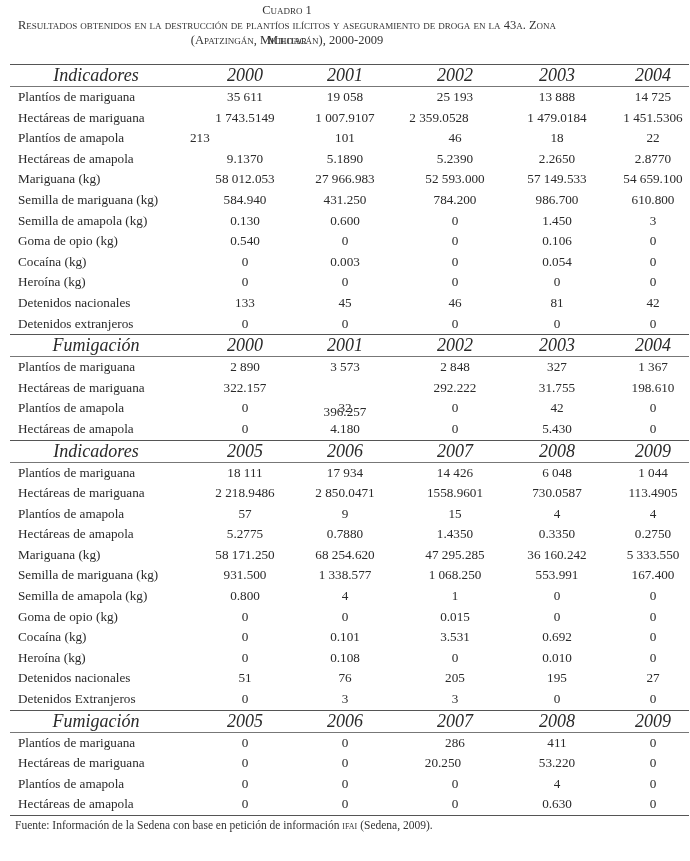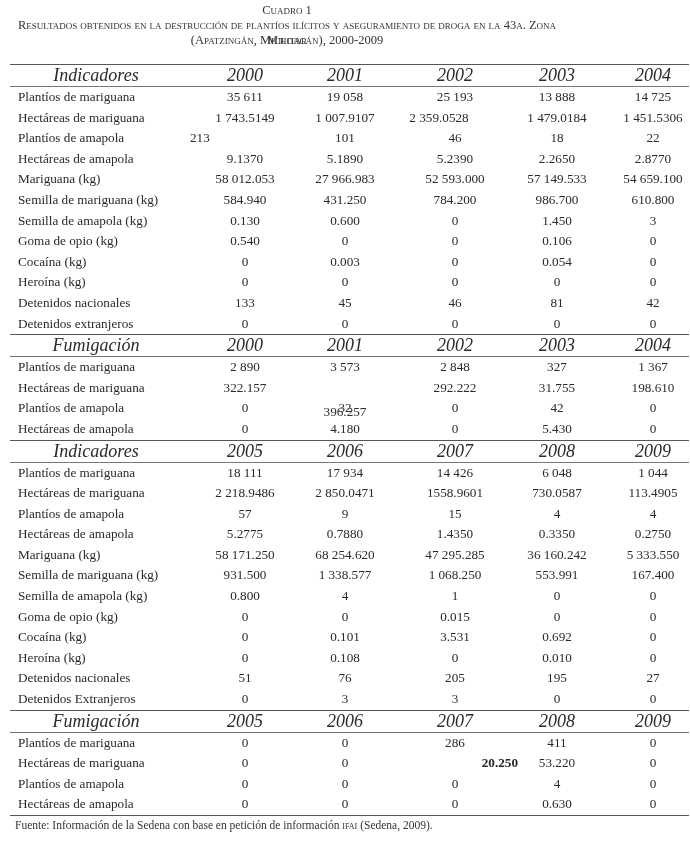--- a/index.html
+++ b/index.html
@@ -299,21 +299,21 @@
       <span class="cell" style="left: 180px; width: 110px; text-align: center;">0</span>
       <span class="cell" style="left: 280px; width: 110px; text-align: center;">0</span>
       <span class="cell" style="left: 390px; width: 110px; text-align: center;">286</span>
       <span class="cell" style="left: 492px; width: 110px; text-align: center;">411</span>
       <span class="cell" style="left: 588px; width: 110px; text-align: center;">0</span>
     </div>
     <div class="row">
       <span class="cell lbl">Hectáreas de mariguana</span>
       <span class="cell" style="left: 180px; width: 110px; text-align: center;">0</span>
       <span class="cell" style="left: 280px; width: 110px; text-align: center;">0</span>
-      <span class="cell" style="left: 398px; width: 110px; text-align: right; font-weight: bold;">20.250</span>
+      <span class="cell" style="left: 378px; width: 110px; text-align: center;">20.250</span>
       <span class="cell" style="left: 492px; width: 110px; text-align: center;">53.220</span>
       <span class="cell" style="left: 588px; width: 110px; text-align: center;">0</span>
     </div>
     <div class="row">
       <span class="cell lbl">Plantíos de amapola</span>
       <span class="cell" style="left: 180px; width: 110px; text-align: center;">0</span>
       <span class="cell" style="left: 280px; width: 110px; text-align: center;">0</span>
       <span class="cell" style="left: 390px; width: 110px; text-align: center;">0</span>
       <span class="cell" style="left: 492px; width: 110px; text-align: center;">4</span>
       <span class="cell" style="left: 588px; width: 110px; text-align: center;">0</span>

